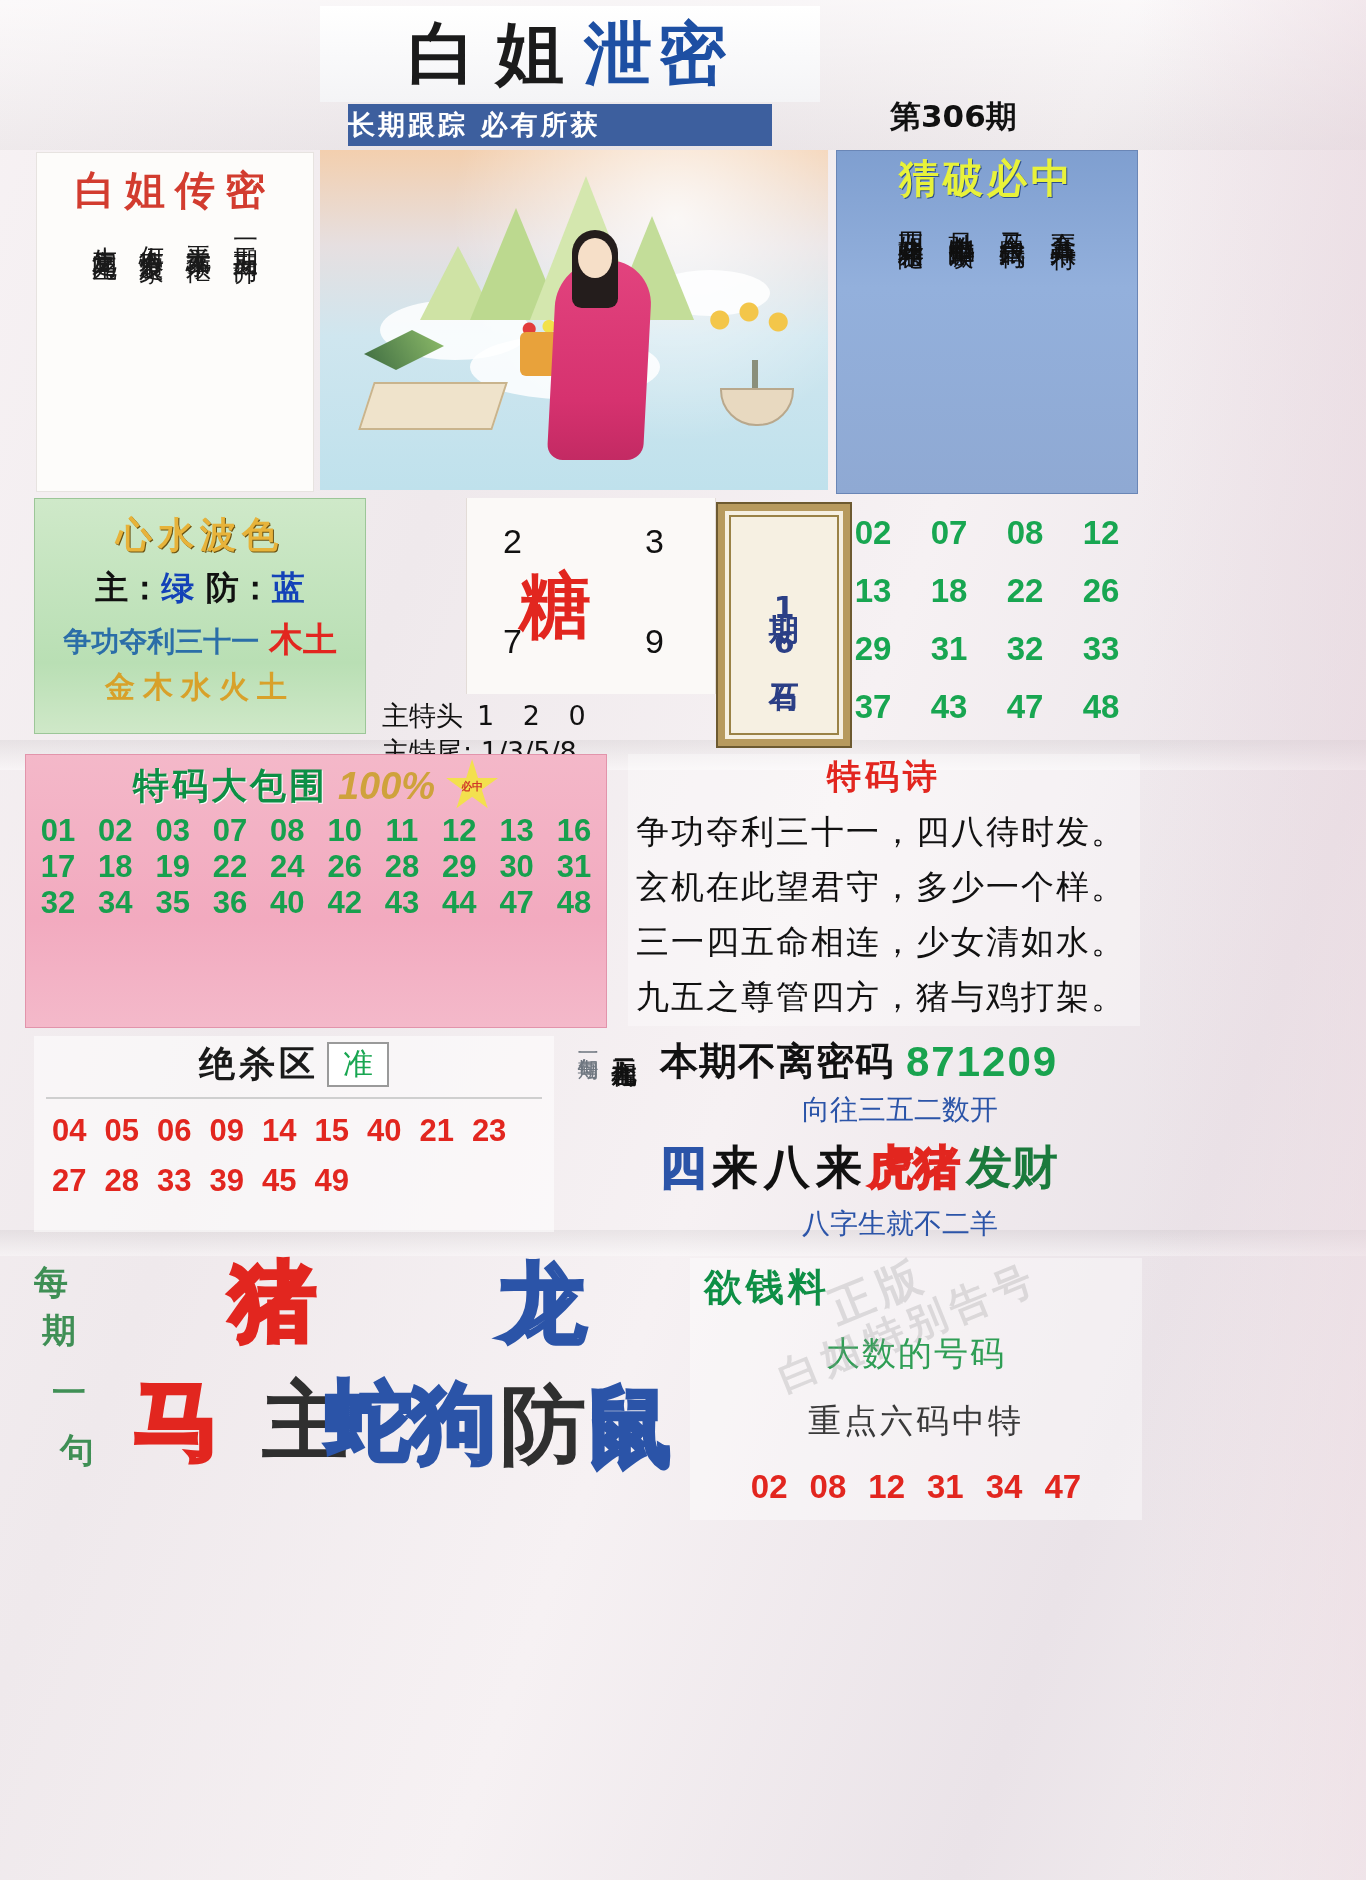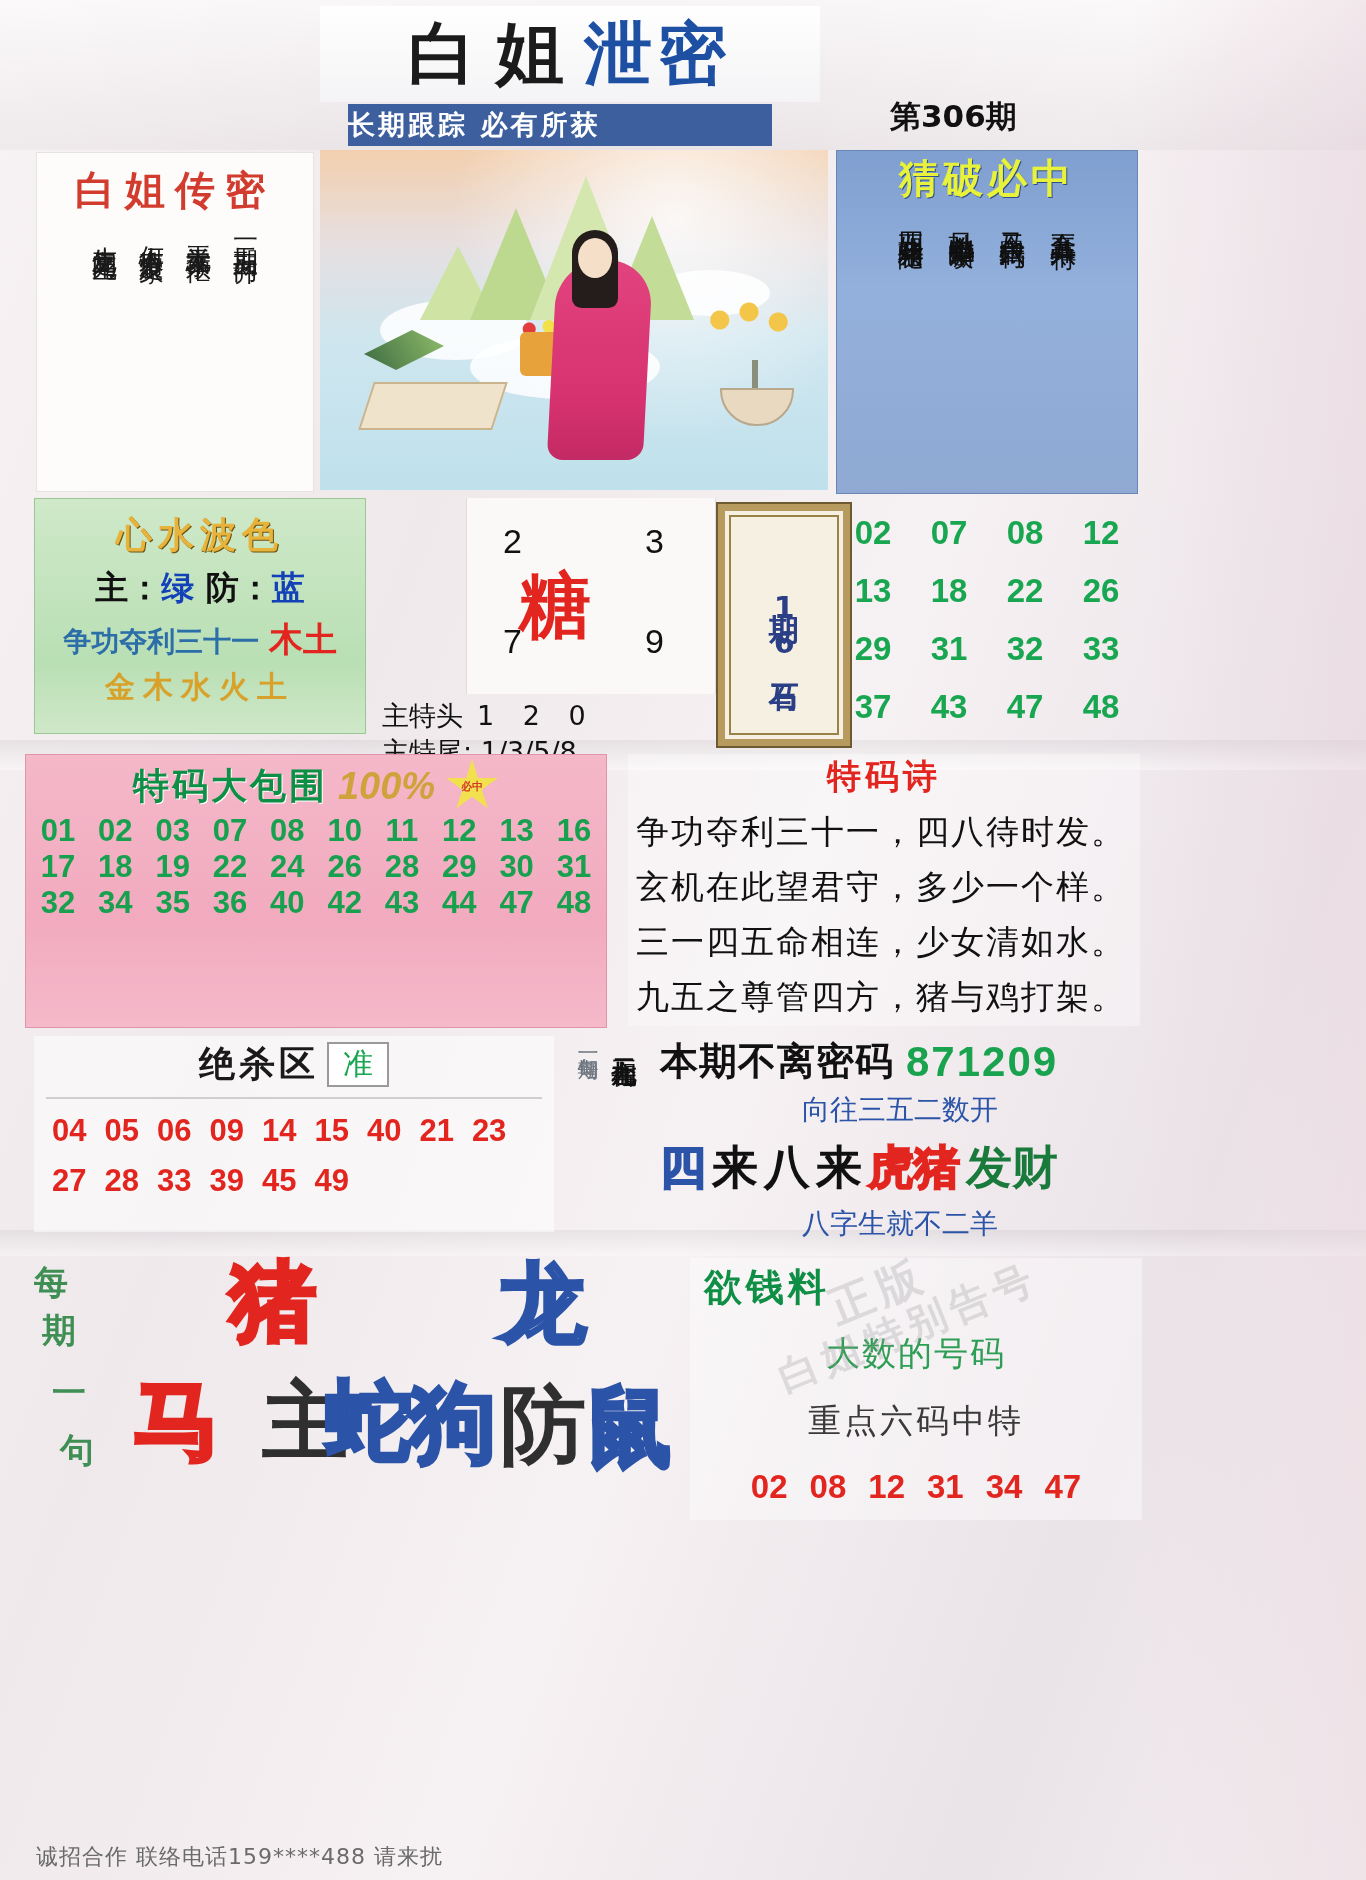--- a/index.html
+++ b/index.html
@@ -447,14 +447,13 @@
     <span class="an outline-blue cn" style="left:296px;top:128px;">蛇</span>
     <span class="an outline-blue cn" style="left:380px;top:130px;">狗</span>
     <span class="an outline-blue cn" style="left:470px;top:10px;">龙</span>
     <span class="an solid-dark cn" style="left:470px;top:132px;">防</span>
     <span class="an outline-blue cn" style="left:556px;top:134px;">鼠</span>
   </div>
 
   <div class="wm cn" style="left:828px;top:1262px;">正版</div>
   <div class="wm cn" style="left:770px;top:1300px;font-size:40px;">白姐特别告号</div>
 
-  <div class="abs cn" id="footer-text">诚招合作  联络电话159****488 请来扰</div>
 </div>
 
 </body></html>

